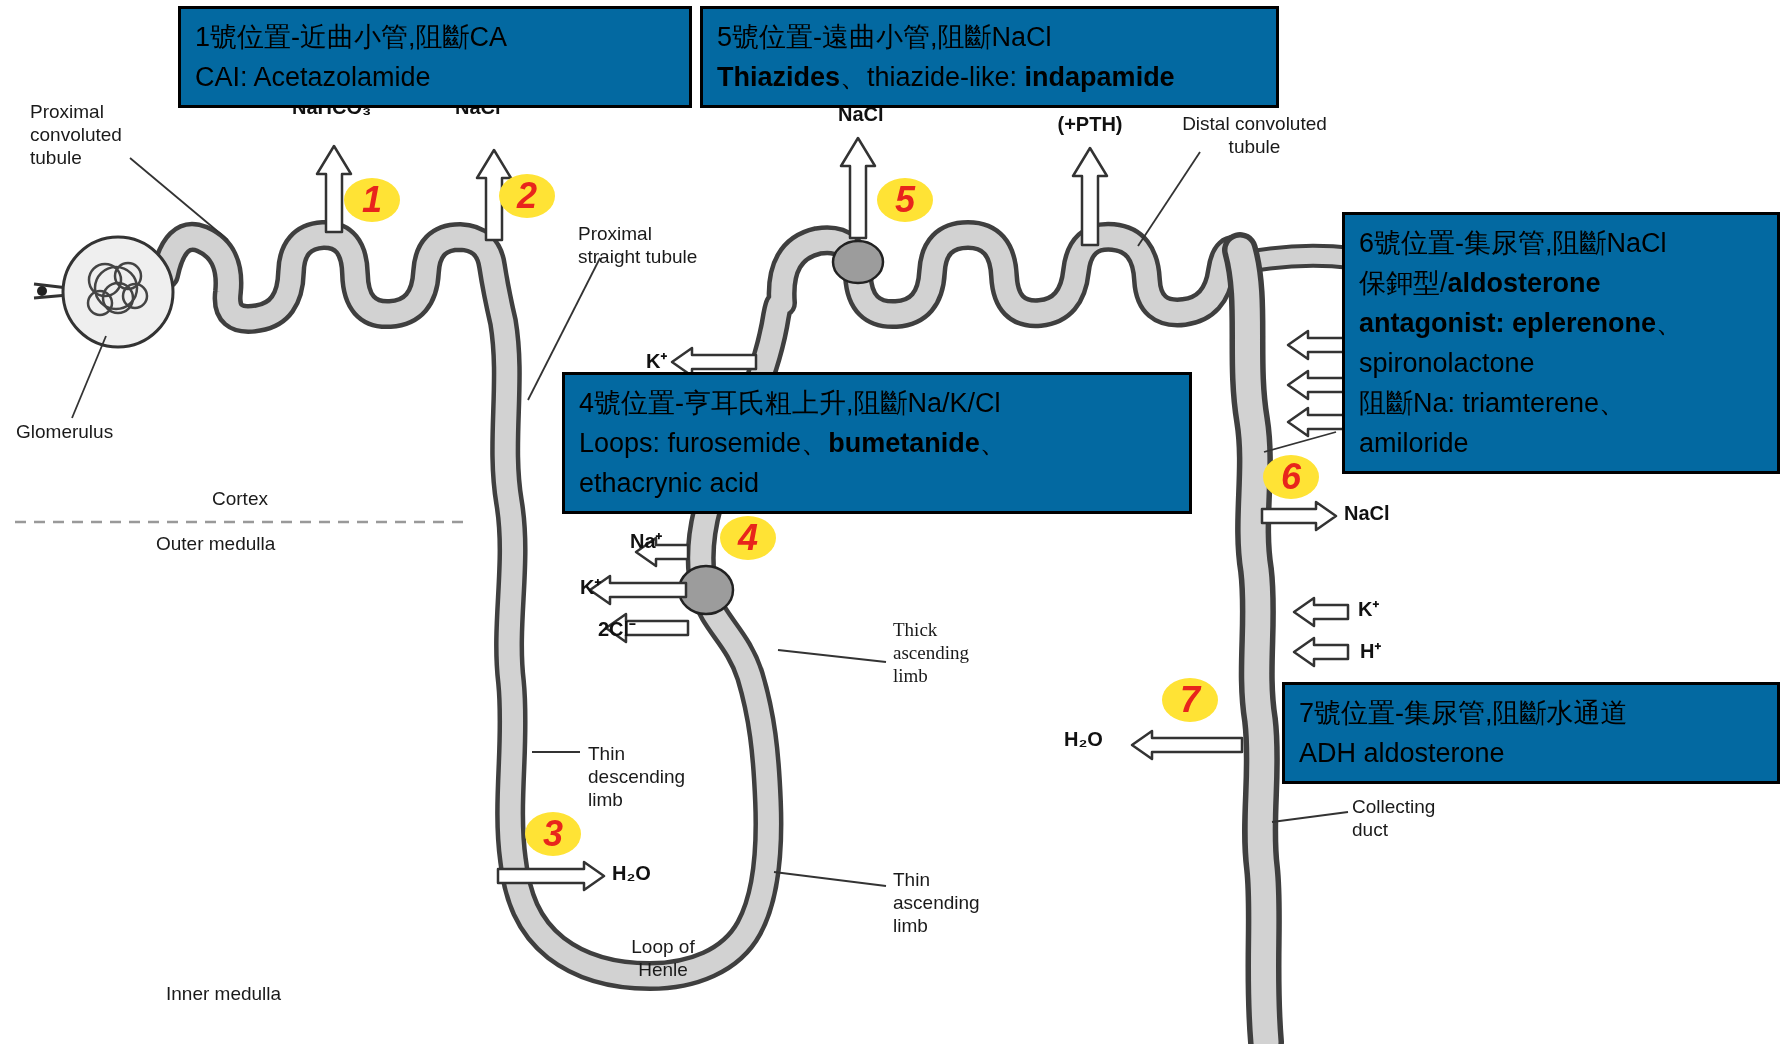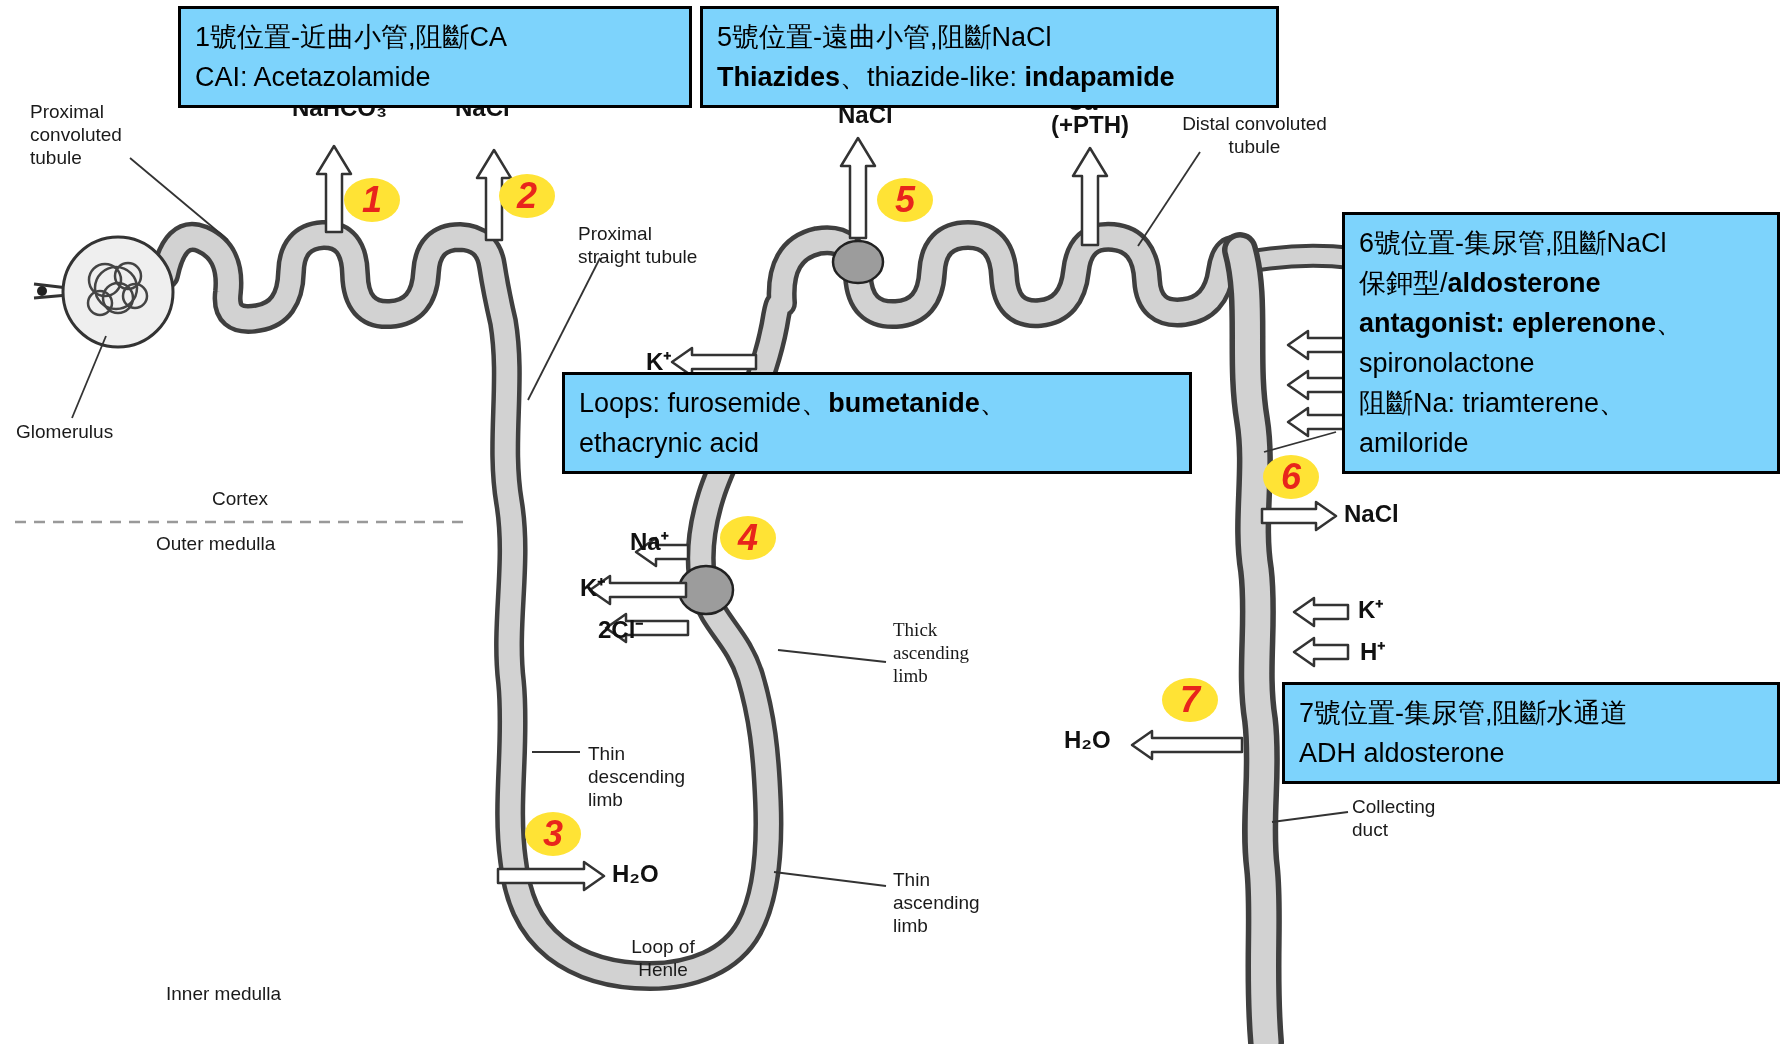--- a/index.html
+++ b/index.html
@@ -18,31 +18,31 @@
   .glom-capsule{fill:#efefef;stroke:#333;stroke-width:3;}
   .site-oval{fill:#9c9c9c;stroke:#222;stroke-width:2.5;}
   .oarrow{fill:#fff;stroke:#333;stroke-width:2.5;stroke-linejoin:round;}
   .leader{stroke:#333;stroke-width:1.8;}
   .dash{stroke:#999;stroke-width:2.5;stroke-dasharray:11 8;}
   .artline{stroke:#333;stroke-width:3;}
 
   
   .dlabel{position:absolute;font-size:19px;line-height:23px;color:#1a1a1a;
           white-space:pre-line;z-index:2;}
-  .chem{font-size:24px;font-weight:600;color:#111;}
+  .chem{font-size:20px;font-weight:600;color:#111;}
   .center{text-align:center;}
 
   
   .badge{position:absolute;width:56px;height:44px;border-radius:50%;
          background:var(--badge-fill,#ffe335);display:flex;align-items:center;justify-content:center;
          color:var(--badge-number,#e8251c);font-size:36px;font-weight:bold;font-style:italic;
          z-index:3;}
 
   
-  .abox{position:absolute;background:#7dd3fc;border:3px solid var(--box-border,#000);
+  .abox{position:absolute;background:#0369a1;border:3px solid var(--box-border,#000);
         color:#000;font-size:27px;line-height:40px;padding:8px 14px;z-index:4;}
   .b{font-weight:bold;}
   .u{}
 </style>
 </head>
 <body>
 
 <div id="stage">
 
   <svg width="1780" height="1044" viewBox="0 0 1780 1044">
@@ -183,20 +183,21 @@
     <div>1號位置-近曲小管,阻斷CA</div>
     <div>CAI: Acetazolamide</div>
   </div>
 
   <div class="abox" style="left:700px;top:6px;width:545px;">
     <div>5號位置-遠曲小管,阻斷NaCl</div>
     <div><span class="b">Thiazides</span><span>、thiazide-like: </span><span class="b">indapamide</span></div>
   </div>
 
   <div class="abox" style="left:562px;top:372px;width:596px;">
+    <div>4號位置-亨耳氏粗上升,阻斷Na/K/Cl</div>
     <div><span>Loops: furo</span><span class="u">semide</span><span>、</span><span class="b">bumetanide</span><span>、</span></div>
     <div>ethacrynic acid</div>
   </div>
 
   <div class="abox" style="left:1342px;top:212px;width:404px;">
     <div>6號位置-集尿管,阻斷NaCl</div>
     <div><span>保鉀型/</span><span class="b">aldosterone</span></div>
     <div><span class="b">antagonist: eplerenone</span><span>、</span></div>
     <div>spironolactone</div>
     <div>阻斷Na: triamterene、</div>

